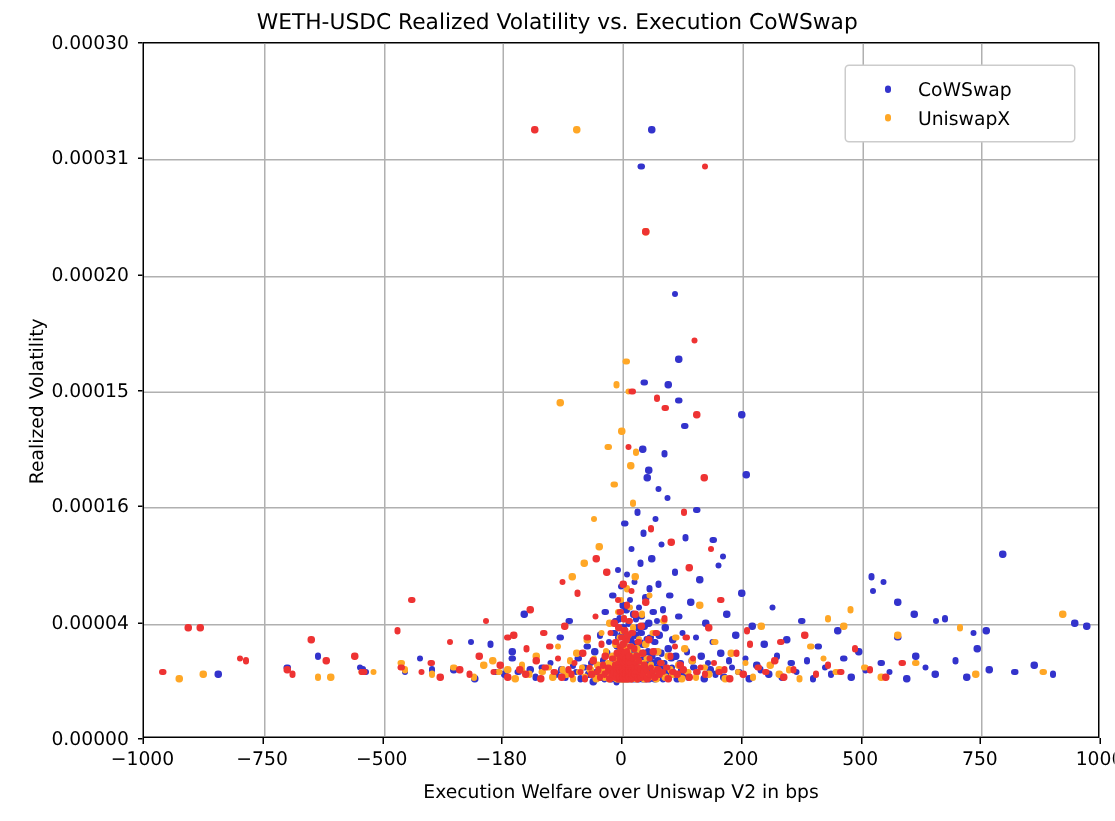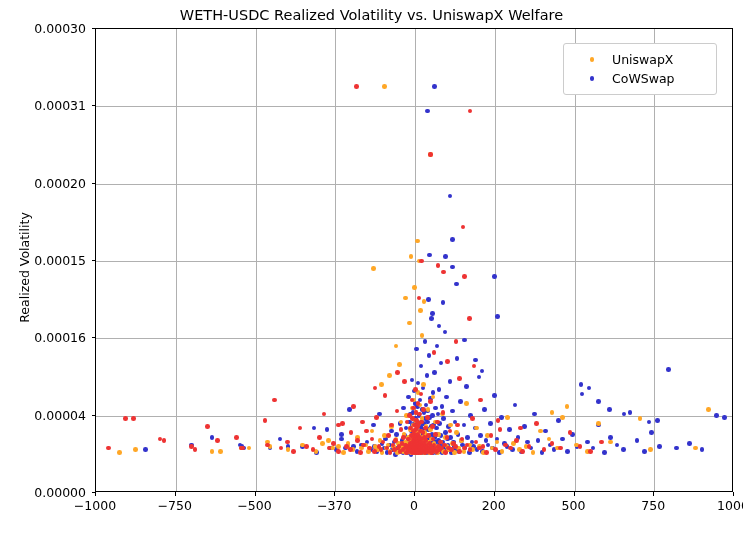--- a/index.html
+++ b/index.html
@@ -137,21 +137,21 @@
     font-size: 12.5px;
     color: #000000;
     white-space: nowrap;
   }
 </style>
 </head>
 <body>
 
 <div id="figure">
 
-  <div id="chart-title">WETH-USDC Realized Volatility vs. UniswapX Welfare</div>
+  <div id="chart-title">WETH-USDC Realized Volatility vs. Execution CoWSwap</div>
 
   <div id="plot-area">
     <div id="grid-layer">
         <div style="position: absolute; top: 0px; height: 100%; width: 1px; background: rgb(176, 176, 176); left: 79.75px;"></div>
         <div style="position: absolute; top: 0px; height: 100%; width: 1px; background: rgb(176, 176, 176); left: 159.5px;"></div>
         <div style="position: absolute; top: 0px; height: 100%; width: 1px; background: rgb(176, 176, 176); left: 239.25px;"></div>
         <div style="position: absolute; top: 0px; height: 100%; width: 1px; background: rgb(176, 176, 176); left: 319px;"></div>
         <div style="position: absolute; top: 0px; height: 100%; width: 1px; background: rgb(176, 176, 176); left: 398.75px;"></div>
         <div style="position: absolute; top: 0px; height: 100%; width: 1px; background: rgb(176, 176, 176); left: 478.5px;"></div>
         <div style="position: absolute; top: 0px; height: 100%; width: 1px; background: rgb(176, 176, 176); left: 558.25px;"></div>
@@ -939,21 +939,21 @@
   </div>
 
   <div id="ticks-layer">
       <div class="tick-x" style="left: 95px;"></div>
       <div class="xtl" style="left: 95px;">−1000</div>
       <div class="tick-x" style="left: 174.75px;"></div>
       <div class="xtl" style="left: 174.75px;">−750</div>
       <div class="tick-x" style="left: 254.5px;"></div>
       <div class="xtl" style="left: 254.5px;">−500</div>
       <div class="tick-x" style="left: 334.25px;"></div>
-      <div class="xtl" style="left: 334.25px;">−370</div>
+      <div class="xtl" style="left: 334.25px;">−180</div>
       <div class="tick-x" style="left: 414px;"></div>
       <div class="xtl" style="left: 414px;">0</div>
       <div class="tick-x" style="left: 493.75px;"></div>
       <div class="xtl" style="left: 493.75px;">200</div>
       <div class="tick-x" style="left: 573.5px;"></div>
       <div class="xtl" style="left: 573.5px;">500</div>
       <div class="tick-x" style="left: 653.25px;"></div>
       <div class="xtl" style="left: 653.25px;">750</div>
       <div class="tick-x" style="left: 733px;"></div>
       <div class="xtl" style="left: 733px;">1000</div>
@@ -966,30 +966,31 @@
       <div class="tick-y" style="top: 260px;"></div>
       <div class="ytl" style="top: 260px;">0.00015</div>
       <div class="tick-y" style="top: 182.67px;"></div>
       <div class="ytl" style="top: 182.67px;">0.00020</div>
       <div class="tick-y" style="top: 105.33px;"></div>
       <div class="ytl" style="top: 105.33px;">0.00031</div>
       <div class="tick-y" style="top: 28px;"></div>
       <div class="ytl" style="top: 28px;">0.00030</div>
     </div>
 
+  <div id="xlabel">Execution Welfare over Uniswap V2 in bps</div>
   <div id="ylabel">Realized Volatility</div>
 
   <div id="legend">
+      <div class="legend-row">
+        <div class="legend-swatch-wrap">
+          <div class="legend-swatch" style="background: rgb(51, 51, 204);"></div>
+        </div>
+        <div class="legend-text">CoWSwap</div>
+      </div>
       <div class="legend-row">
         <div class="legend-swatch-wrap">
           <div class="legend-swatch" style="background: rgb(255, 167, 38);"></div>
         </div>
         <div class="legend-text">UniswapX</div>
       </div>
-      <div class="legend-row">
-        <div class="legend-swatch-wrap">
-          <div class="legend-swatch" style="background: rgb(51, 51, 204);"></div>
-        </div>
-        <div class="legend-text">CoWSwap</div>
-      </div>
     </div>
 
 </div>
 
 </body></html>

